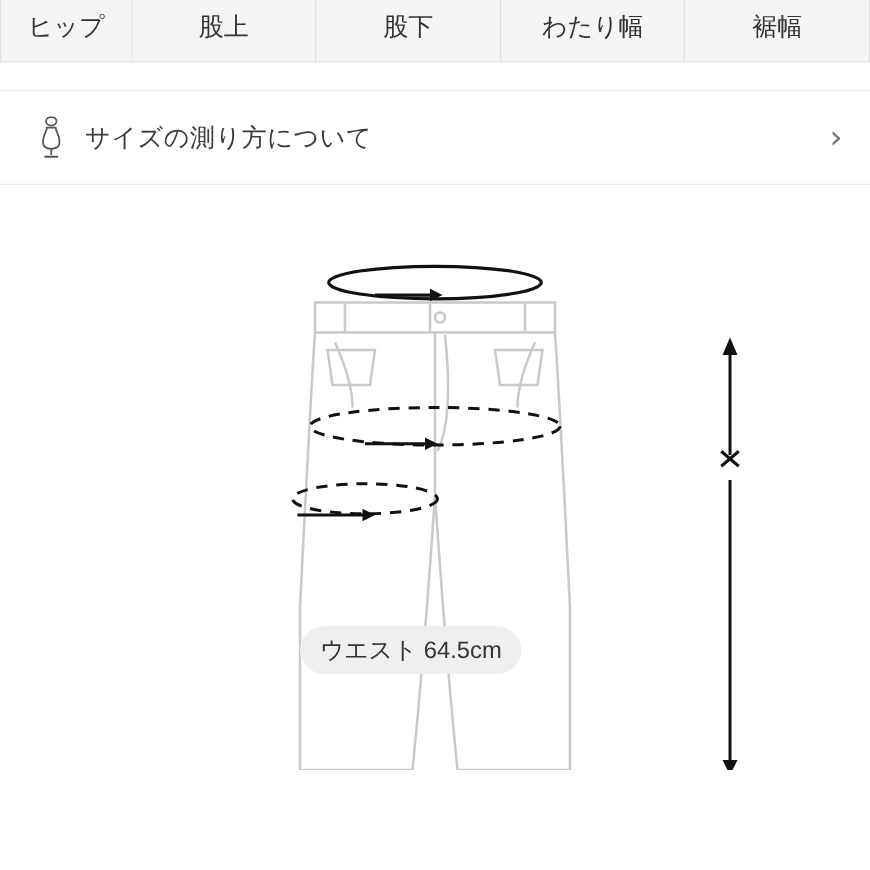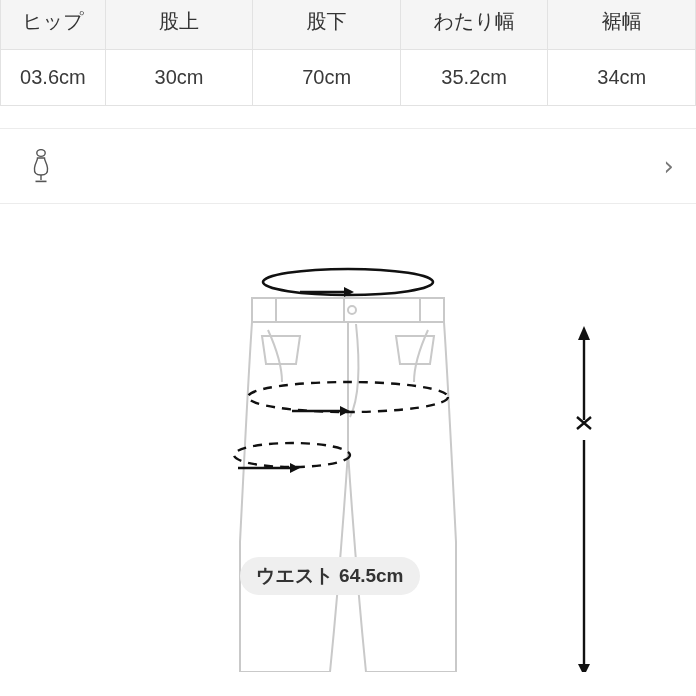--- a/index.html
+++ b/index.html
@@ -109,59 +109,52 @@
     border-radius: 20px;
     color: #333333;
     font-size: 19px;
     display: flex;
     align-items: center;
     justify-content: center;
     white-space: nowrap;
     padding: 0 16px;
     height: 38px;
     box-sizing: border-box;
-    font-weight: bold;
   }
   .tag-waist  { left: 240px; top: 345px; }
 </style>
 </head>
 <body>
 
 <table class="size-table">
   <thead>
     <tr>
       <th class="col-0">ヒップ</th>
       <th class="col-1">股上</th>
       <th class="col-2">股下</th>
       <th class="col-3">わたり幅</th>
       <th class="col-4">裾幅</th>
     </tr>
   </thead>
   <tbody>
-    <tr>
-      <td class="col-0">03.6cm</td>
-      <td class="col-1">30cm</td>
-      <td class="col-2">70cm</td>
-      <td class="col-3">35.2cm</td>
-      <td class="col-4">34cm</td>
-    </tr>
   </tbody>
 </table>
 
 <div class="table-bottom-spacer"></div>
 
 <div class="measure-row">
   <span class="measure-icon">
     <svg width="26" height="34" viewBox="0 0 26 34">
       <ellipse cx="13" cy="4" rx="4.2" ry="3.4" fill="none" stroke="#555" stroke-width="1.4"></ellipse>
       <path d="M9.5 9 C9.5 12, 7 14, 6.5 19 C6 24, 8 26, 13 26 C18 26, 20 24, 19.5 19 C19 14, 16.5 12, 16.5 9 Z" fill="none" stroke="#555" stroke-width="1.4"></path>
       <line x1="13" y1="26" x2="13" y2="31" stroke="#555" stroke-width="1.4"></line>
       <line x1="7.5" y1="32.4" x2="18.5" y2="32.4" stroke="#555" stroke-width="1.6"></line>
     </svg>
   </span>
+  <span class="measure-label">サイズの測り方について</span>
   <span class="measure-chevron">›</span>
 </div>
 
 <div class="diagram">
 
   <svg width="696" height="460" viewBox="0 0 696 460">
 
     <g fill="none" stroke="#c9c9c9" stroke-width="2">
 
       <path d="M252 86 L252 110 L444 110 L444 86 Z"></path>

